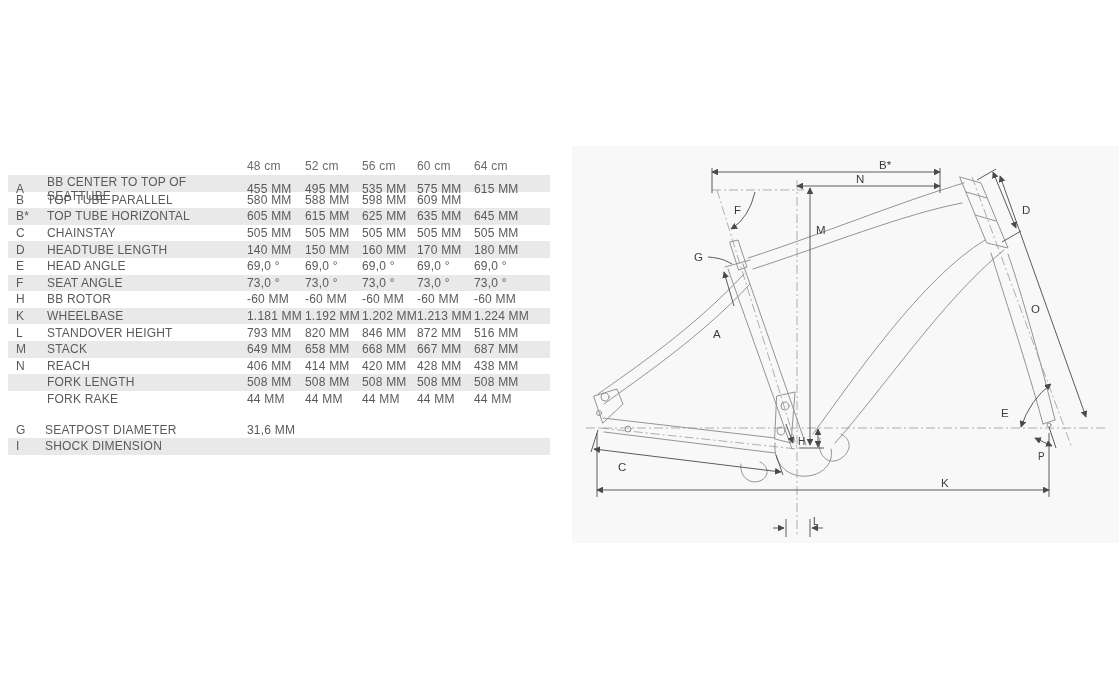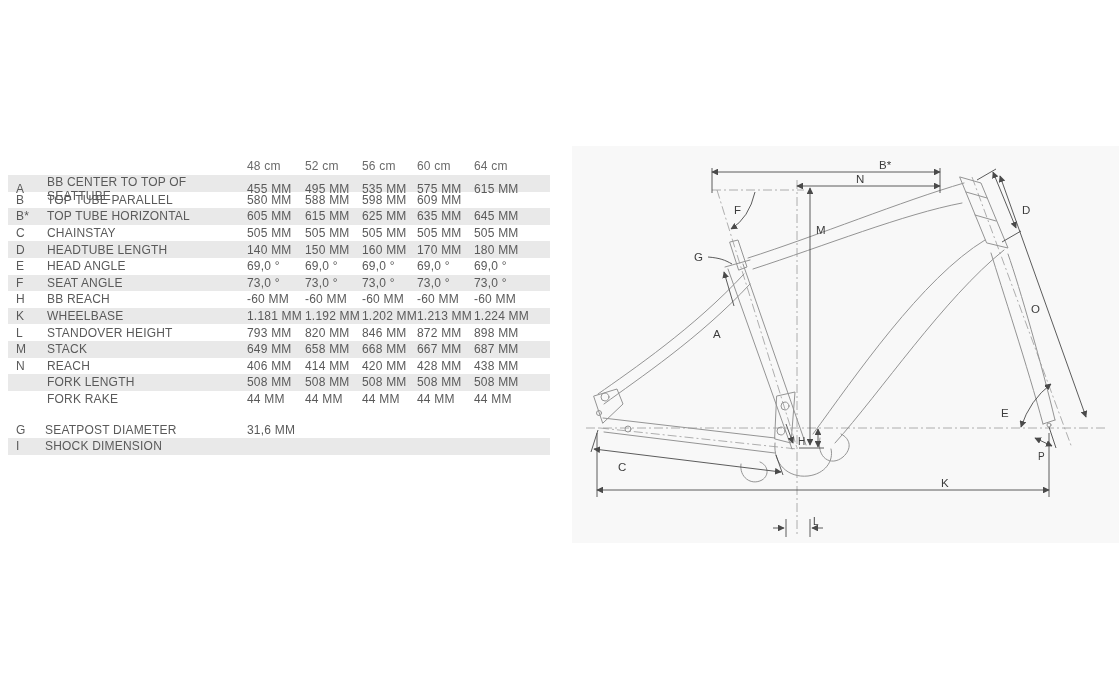--- a/index.html
+++ b/index.html
@@ -100,21 +100,21 @@
         <div class="c-letter">F</div>
         <div class="c-label">SEAT ANGLE</div>
         <div class="c-val">73,0 °</div>
         <div class="c-val">73,0 °</div>
         <div class="c-val">73,0 °</div>
         <div class="c-val">73,0 °</div>
         <div class="c-val">73,0 °</div>
       </div>
       <div class="trow">
         <div class="c-letter">H</div>
-        <div class="c-label">BB REACH</div>
+        <div class="c-label">BB ROTOR</div>
         <div class="c-val">-60 MM</div>
         <div class="c-val">-60 MM</div>
         <div class="c-val">-60 MM</div>
         <div class="c-val">-60 MM</div>
         <div class="c-val">-60 MM</div>
       </div>
       <div class="trow stripe">
         <div class="c-letter">K</div>
         <div class="c-label">WHEELBASE</div>
         <div class="c-val">1.181 MM</div>
@@ -123,21 +123,21 @@
         <div class="c-val">1.213 MM</div>
         <div class="c-val">1.224 MM</div>
       </div>
       <div class="trow">
         <div class="c-letter">L</div>
         <div class="c-label">STANDOVER HEIGHT</div>
         <div class="c-val">793 MM</div>
         <div class="c-val">820 MM</div>
         <div class="c-val">846 MM</div>
         <div class="c-val">872 MM</div>
-        <div class="c-val">898 MM</div>
+        <div class="c-val">516 MM</div>
       </div>
       <div class="trow stripe">
         <div class="c-letter">M</div>
         <div class="c-label">STACK</div>
         <div class="c-val">649 MM</div>
         <div class="c-val">658 MM</div>
         <div class="c-val">668 MM</div>
         <div class="c-val">667 MM</div>
         <div class="c-val">687 MM</div>
       </div>

